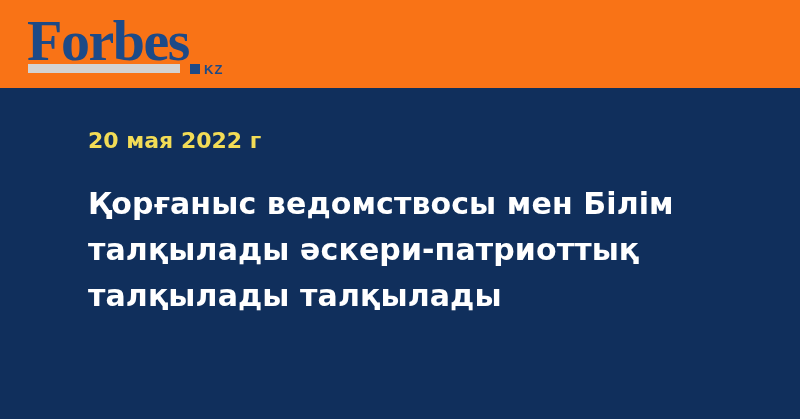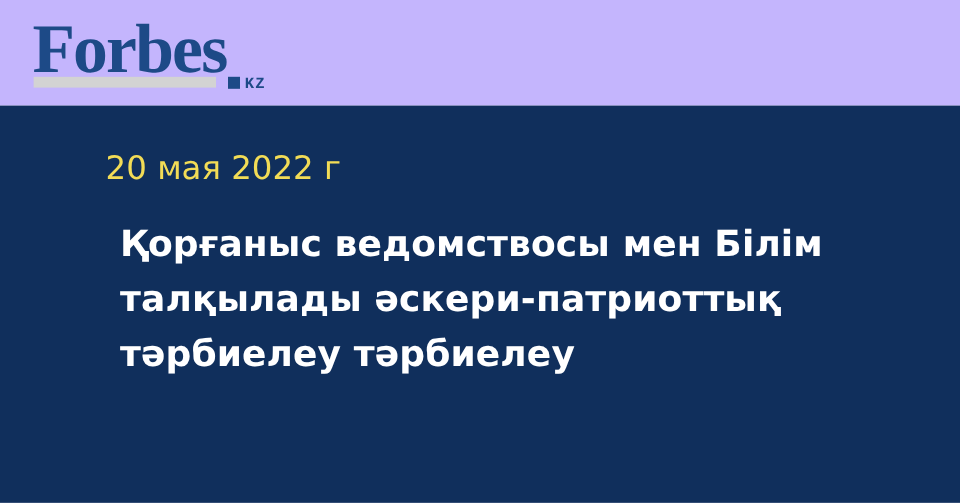--- a/index.html
+++ b/index.html
@@ -22,21 +22,21 @@
     box-sizing: border-box;
   }
 
   
   .header {
     position: absolute;
     left: 0;
     top: 0;
     width: 800px;
     height: 88px;
-    background: #c4b5fd;
+    background: #f97316;
     box-sizing: border-box;
   }
 
   .logo {
     position: absolute;
     left: 27px;
     top: 12px;
     width: 220px;
     height: 68px;
   }
@@ -69,21 +69,21 @@
     top: 52px;
     width: 10px;
     height: 10px;
     background: #1d4a87;
   }
 
   .logo-kz {
     position: absolute;
     left: 177px;
     top: 51px;
-    font-family: Liberation Mono, monospace;
+    font-family: Liberation Sans, sans-serif;
     font-weight: bold;
     font-size: 13px;
     line-height: 13px;
     letter-spacing: 1px;
     color: #1d4a87;
     text-align: center;
   }
 
   
   .body-panel {
@@ -93,22 +93,22 @@
     width: 800px;
     height: 331px;
     background: #102f5c;
   }
 
   .date {
     position: absolute;
     left: 88px;
     top: 40px;
     font-family: "DejaVu Sans", "Liberation Sans", sans-serif;
-    font-weight: normal;
-    font-size: 27px;
+    font-weight: bold;
+    font-size: 22px;
     line-height: 26px;
     color: #f2dc56;
     white-space: nowrap;
   }
 
   .headline {
     position: absolute;
     left: 88px;
     top: 93px;
     width: 640px;
@@ -116,21 +116,20 @@
     font-weight: bold;
     font-size: 30px;
     line-height: 46px;
     color: #ffffff;
     letter-spacing: 0.1px;
   }
 
   .headline-line {
     display: block;
     white-space: nowrap;
-    margin-left: 12px;
   }
 </style>
 </head>
 <body>
 
 <div class="card">
 
   <div class="header">
     <div class="logo">
       <span class="logo-word">Forbes</span>
@@ -140,18 +139,18 @@
     </div>
   </div>
 
   <div class="body-panel">
 
     <div class="date">20 мая 2022 г</div>
 
     <div class="headline">
       <span class="headline-line">Қорғаныс ведомствосы мен Білім</span>
       <span class="headline-line">талқылады әскери-патриоттық</span>
-      <span class="headline-line">тәрбиелеу тәрбиелеу</span>
+      <span class="headline-line">талқылады талқылады</span>
     </div>
 
   </div>
 
 </div>
 
 </body></html>

